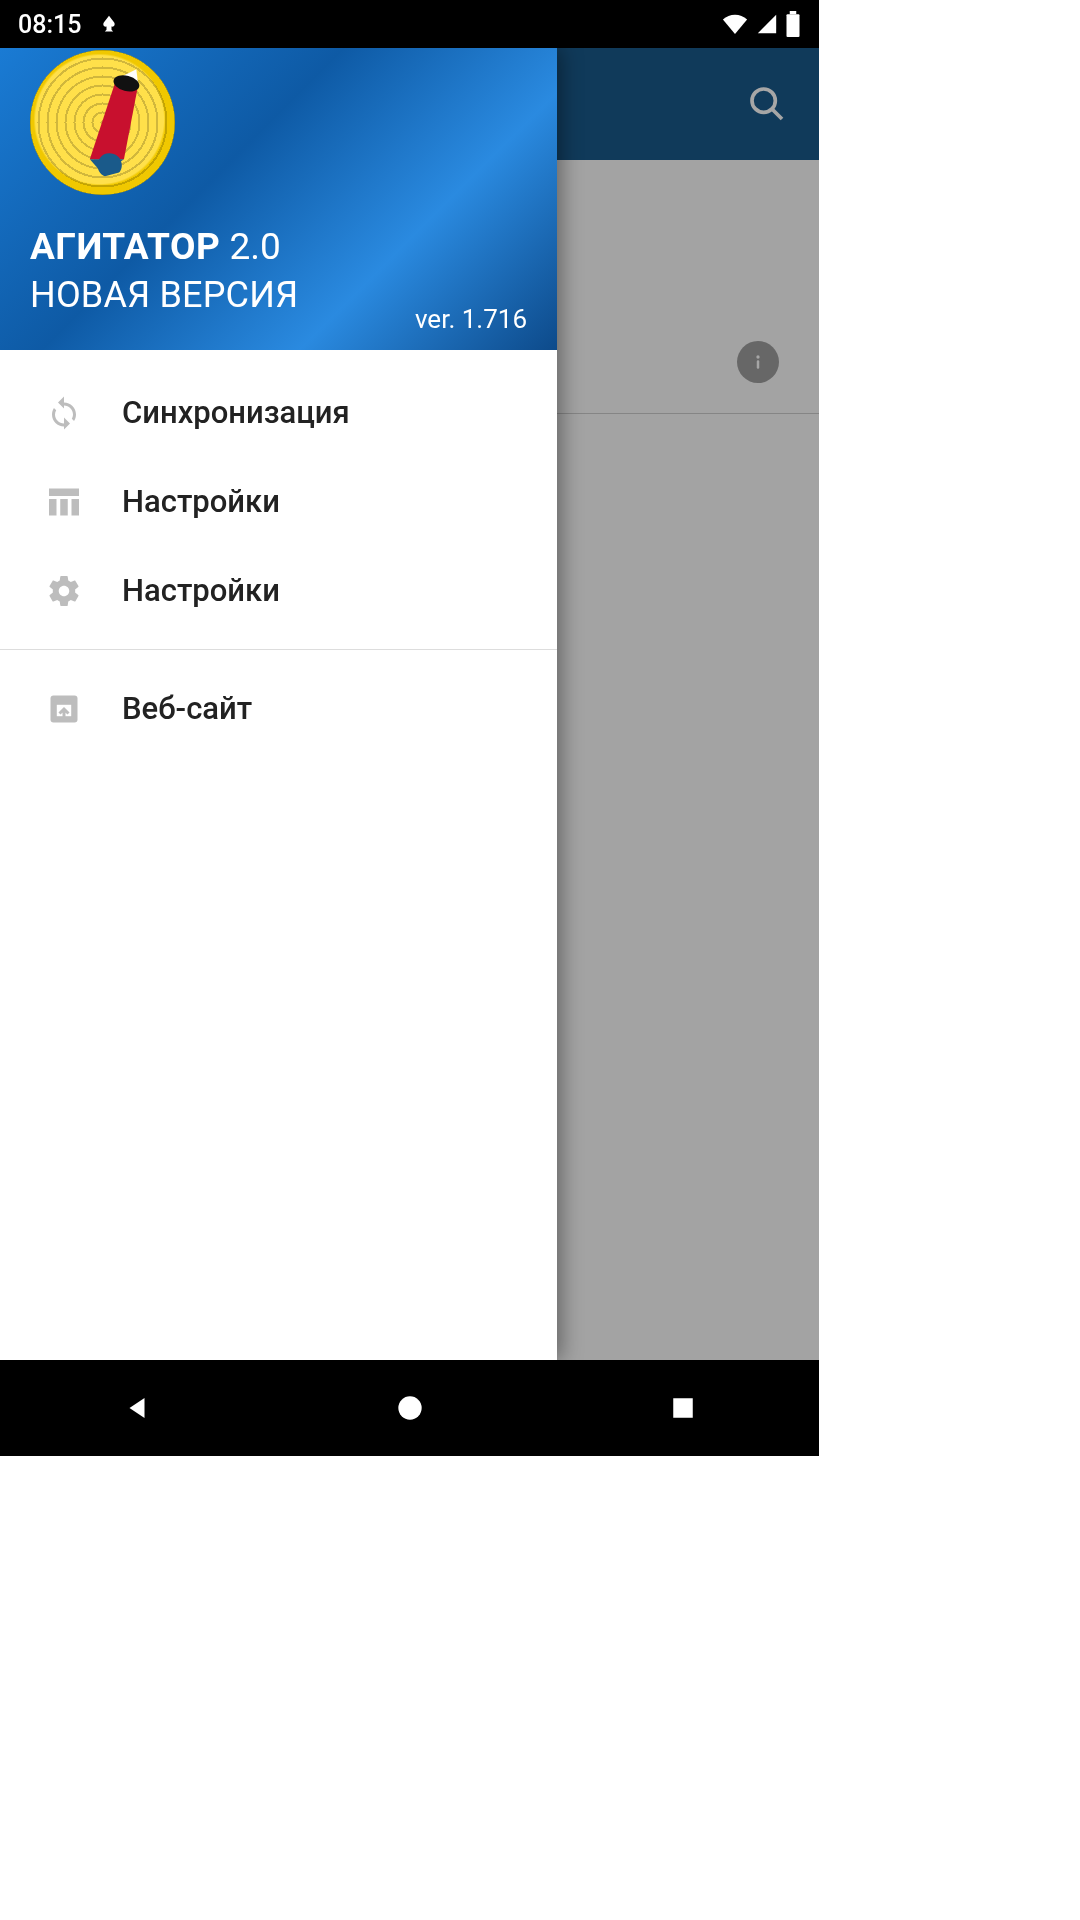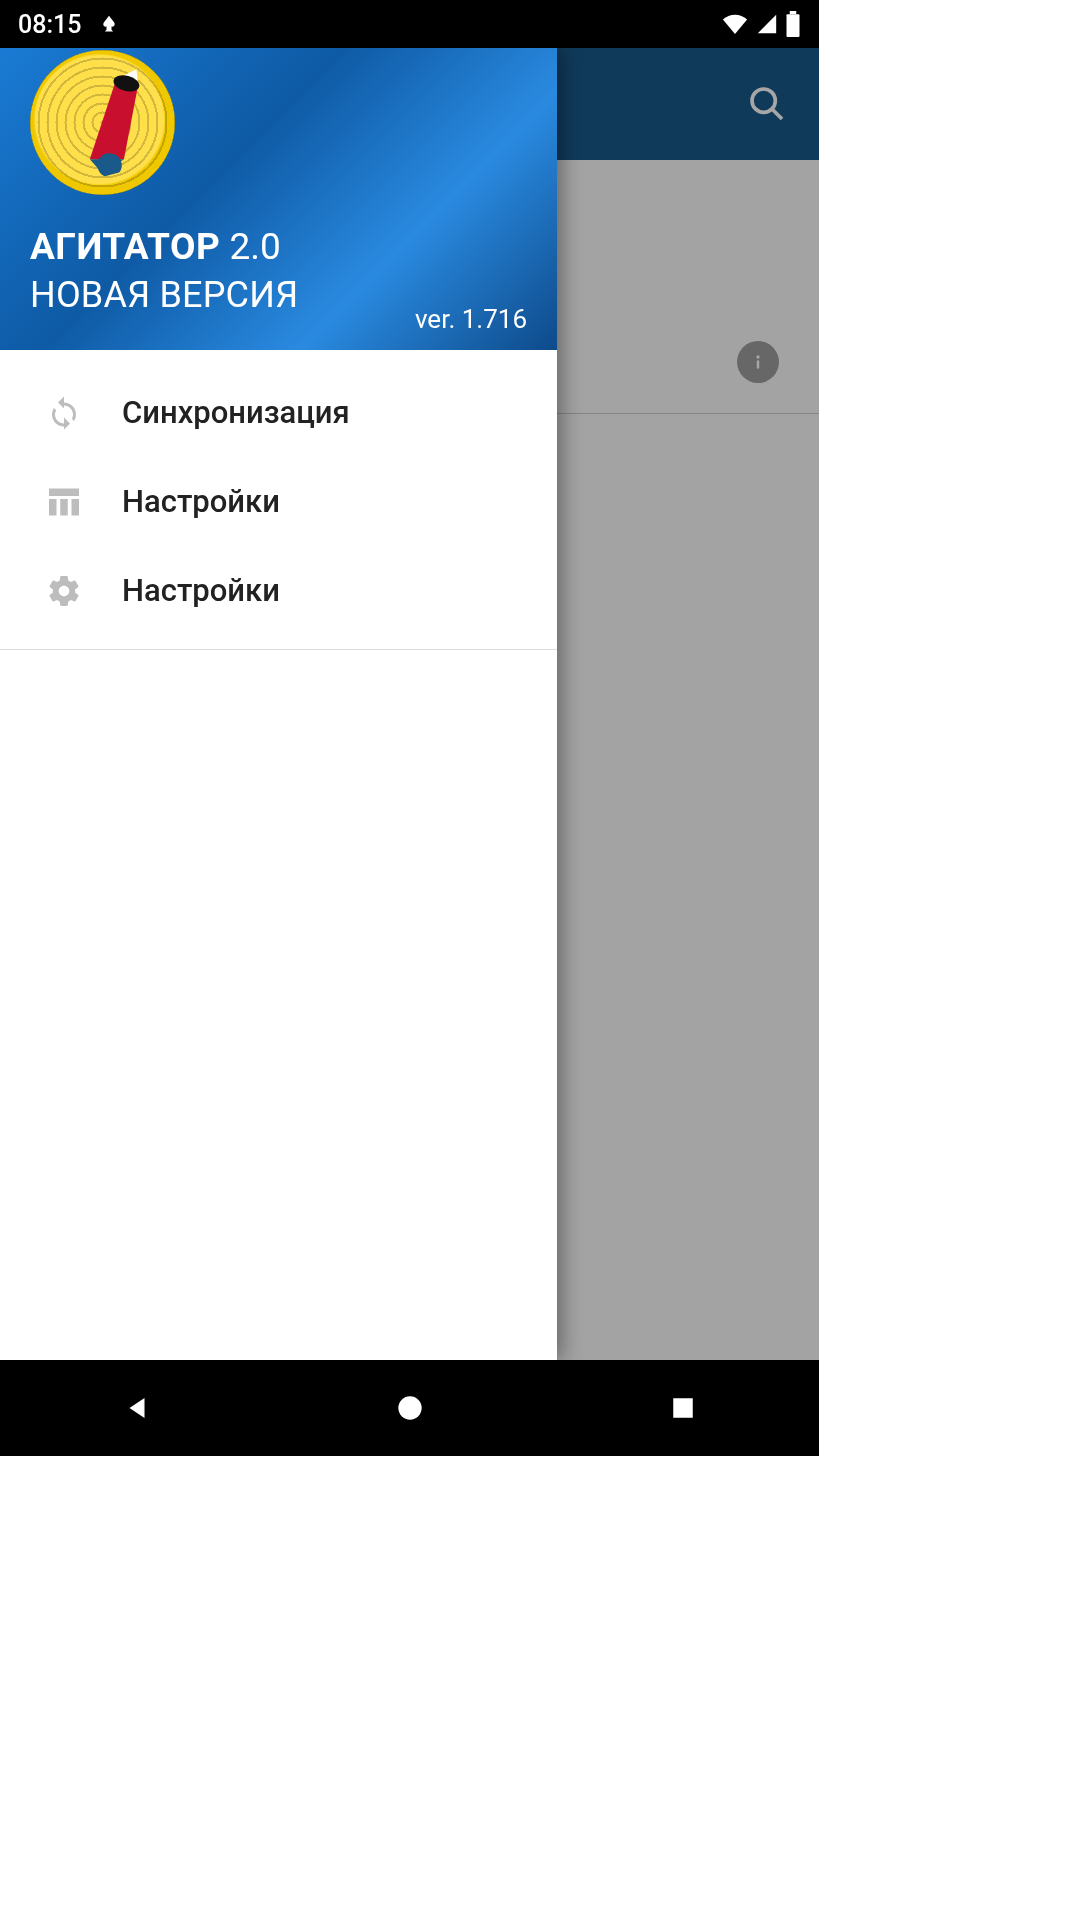--- a/index.html
+++ b/index.html
@@ -265,20 +265,30 @@
         <span class="menu-icon">
           <svg width="36" height="36" viewBox="0 0 24 24" fill="#bdbdbd">
             <path d="M19.4 13 c.04-.33.06-.66.06-1s-.02-.67-.06-1l2.1-1.65c.2-.15.25-.42.13-.64l-2-3.46c-.12-.22-.39-.3-.61-.22l-2.49 1c-.52-.4-1.08-.73-1.69-.98l-.38-2.65C14.42 2.18 14.22 2 14 2h-4c-.22 0-.42.18-.46.4l-.38 2.65c-.61.25-1.17.59-1.69.98l-2.49-1c-.22-.08-.49 0-.61.22l-2 3.46c-.12.22-.07.49.13.64L4.6 11c-.04.33-.06.66-.06 1s.02.67.06 1l-2.1 1.65c-.2.15-.25.42-.13.64l2 3.46c.12.22.39.3.61.22l2.49-1c.52.4 1.08.73 1.69.98l.38 2.65c.4.22.24.4.46.4h4c.22 0 .42-.18.46-.4l.38-2.65c.61-.25 1.17-.59 1.69-.98l2.49 1c.22.08.49 0 .61-.22l2-3.46c.12-.22.07-.49-.13-.64L19.4 13zM12 15.5c-1.93 0-3.5-1.57-3.5-3.5s1.57-3.5 3.5-3.5 3.5 1.57 3.5 3.5-1.57 3.5-3.5 3.5z"></path>
           </svg>
         </span>
         <span>Настройки</span>
       </div>
 
       <div class="menu-divider"></div>
 
+      <div class="menu-item">
+        <span class="menu-icon">
+          <svg width="36" height="36" viewBox="0 0 24 24" fill="none" stroke="#bdbdbd" stroke-width="2.4">
+            <rect x="3" y="3" width="18" height="18" rx="2" fill="#bdbdbd" stroke="none"></rect>
+            <rect x="6" y="8" width="12" height="10" fill="#fff"></rect>
+            <path d="M12 18 V12 M9 15 L12 12 L15 15" stroke="#bdbdbd" stroke-width="2" fill="none"></path>
+          </svg>
+        </span>
+        <span>Веб-сайт</span>
+      </div>
 
 
     </div>
   </div>
 
   <div class="nav-bar">
     <div class="nav-btn">
       <svg width="30" height="30" viewBox="0 0 24 24" fill="#fff">
           <path d="M18 4 L6 12 L18 20 Z"></path>
         </svg>

